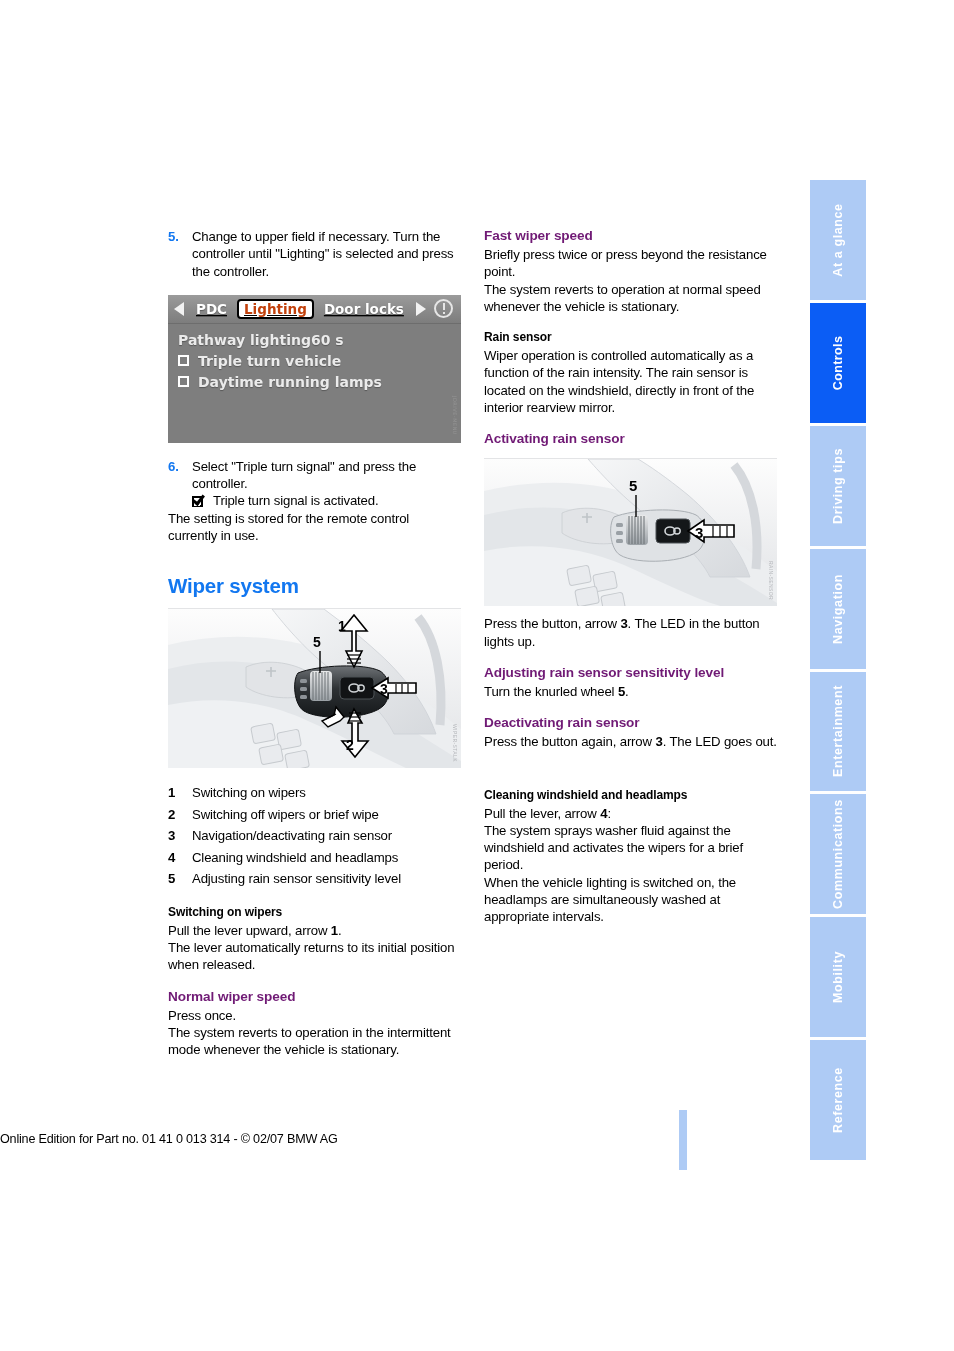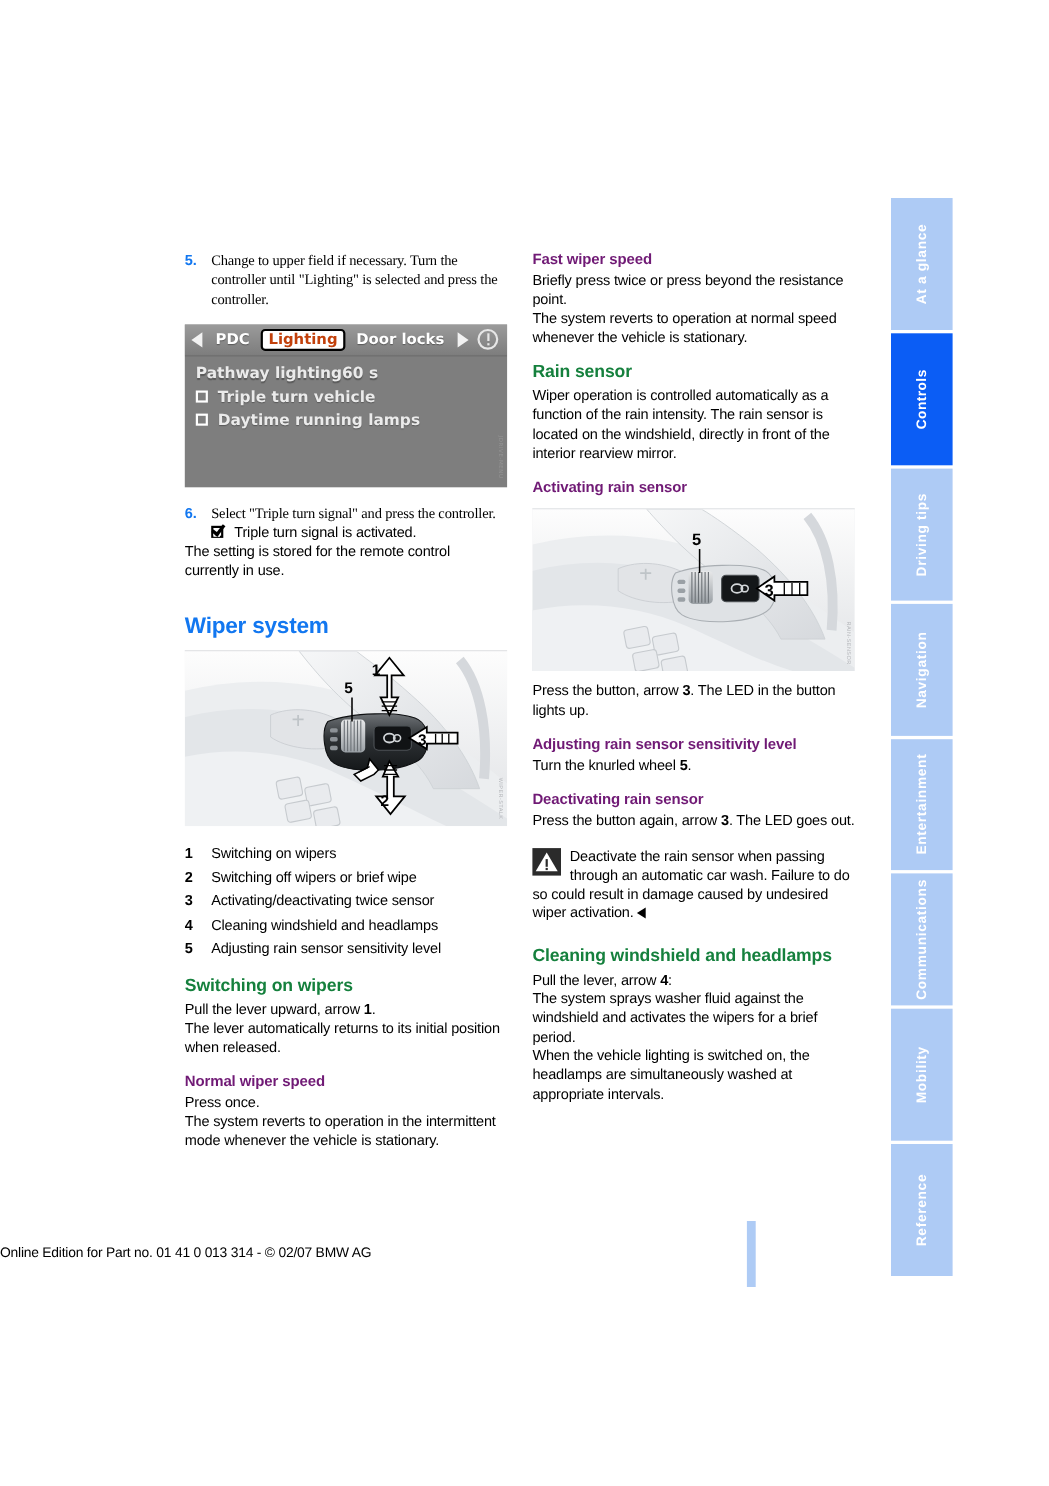--- a/index.html
+++ b/index.html
@@ -62,22 +62,22 @@
 
   
   .h1 {
     color: #1277f0;
     font-size: 20.5px;
     font-weight: bold;
     margin: 0 0 10px 0;
     letter-spacing: -0.2px;
   }
   .h2 {
-    color: #15803d;
-    font-size: 16px;
+    color: #000000;
+    font-size: 12px;
     font-weight: bold;
     margin: 0 0 3px 0;
     letter-spacing: -0.1px;
   }
   .h3 {
     color: #701a75;
     font-size: 13.6px;
     font-weight: bold;
     margin: 0 0 3px 0;
     letter-spacing: -0.1px;
@@ -102,21 +102,21 @@
     font-size: 13.2px;
     line-height: 17.3px;
     letter-spacing: -0.15px;
   }
   .step-num {
     color: #1277f0;
     font-weight: bold;
     width: 24px;
     flex: 0 0 24px;
   }
-  .step-body { flex: 1 1 auto; font-family: Liberation Serif, serif; }
+  .step-body { flex: 1 1 auto; }
 
   
   .legend { margin-top: 14px; }
   .legend-row {
     display: flex;
     font-size: 13.2px;
     line-height: 21.5px;
     letter-spacing: -0.15px;
   }
   .legend-num {
@@ -216,20 +216,21 @@
     font-family: "DejaVu Sans", sans-serif;
   }
   .idrive-bar {
     height: 29px;
     background: linear-gradient(#9b9b9b, #8a8a8a 55%, #7d7d7d);
     border-bottom: 1px solid #6d6d6d;
     display: flex;
     align-items: center;
     padding: 0 6px;
     position: relative;
+    text-decoration: underline;
   }
   .idr-arrow-l, .idr-arrow-r {
     width: 0; height: 0;
     border-top: 7px solid transparent;
     border-bottom: 7px solid transparent;
     flex: 0 0 auto;
   }
   .idr-arrow-l { border-right: 10px solid #f2f2f2; margin-right: 12px; }
   .idr-arrow-r { border-left: 10px solid #f2f2f2; margin-left: auto; margin-right: 8px; }
   .idr-item {
@@ -531,21 +532,21 @@
       <div class="legend-row">
         <span class="legend-num">1</span>
         <span>Switching on wipers</span>
       </div>
       <div class="legend-row">
         <span class="legend-num">2</span>
         <span>Switching off wipers or brief wipe</span>
       </div>
       <div class="legend-row">
         <span class="legend-num">3</span>
-        <span>Activating/deactivating twice sensor</span>
+        <span>Navigation/deactivating rain sensor</span>
       </div>
       <div class="legend-row">
         <span class="legend-num">4</span>
         <span>Cleaning windshield and headlamps</span>
       </div>
       <div class="legend-row">
         <span class="legend-num">5</span>
         <span>Adjusting rain sensor sensitivity level</span>
       </div>
     </div>
@@ -639,28 +640,20 @@
     <h3 class="h3">Adjusting rain sensor sensitivity level</h3>
     <p class="body"><span>Turn the knurled wheel </span><b>5</b><span>.</span></p>
 
     <div class="sp-m"></div>
 
     <h3 class="h3">Deactivating rain sensor</h3>
     <p class="body"><span>Press the button again, arrow </span><b>3</b><span>. The LED goes out.</span></p>
 
     <div class="sp-m"></div>
 
-    <div class="warnbox">
-      <span class="warn-ico">
-        <span class="tri"></span>
-          <span class="bang"></span>
-          <span class="dot"></span>
-      </span>
-      <p class="body"><span>Deactivate the rain sensor when passing through an automatic car wash. Failure to do so could result in damage caused by undesired wiper activation.</span><span class="endmark"></span></p>
-    </div>
 
     <div class="sp-l"></div>
 
     <h2 class="h2">Cleaning windshield and headlamps</h2>
     <p class="body"><span>Pull the lever, arrow </span><b>4</b><span>:</span></p>
     <p class="body gap">The system sprays washer fluid against the windshield and activates the wipers for a brief period.</p>
     <p class="body gap">When the vehicle lighting is switched on, the headlamps are simultaneously washed at appropriate intervals.</p>
   </div>
 
   <div id="footer-line">Online Edition for Part no. 01 41 0 013 314 - © 02/07 BMW AG</div>

